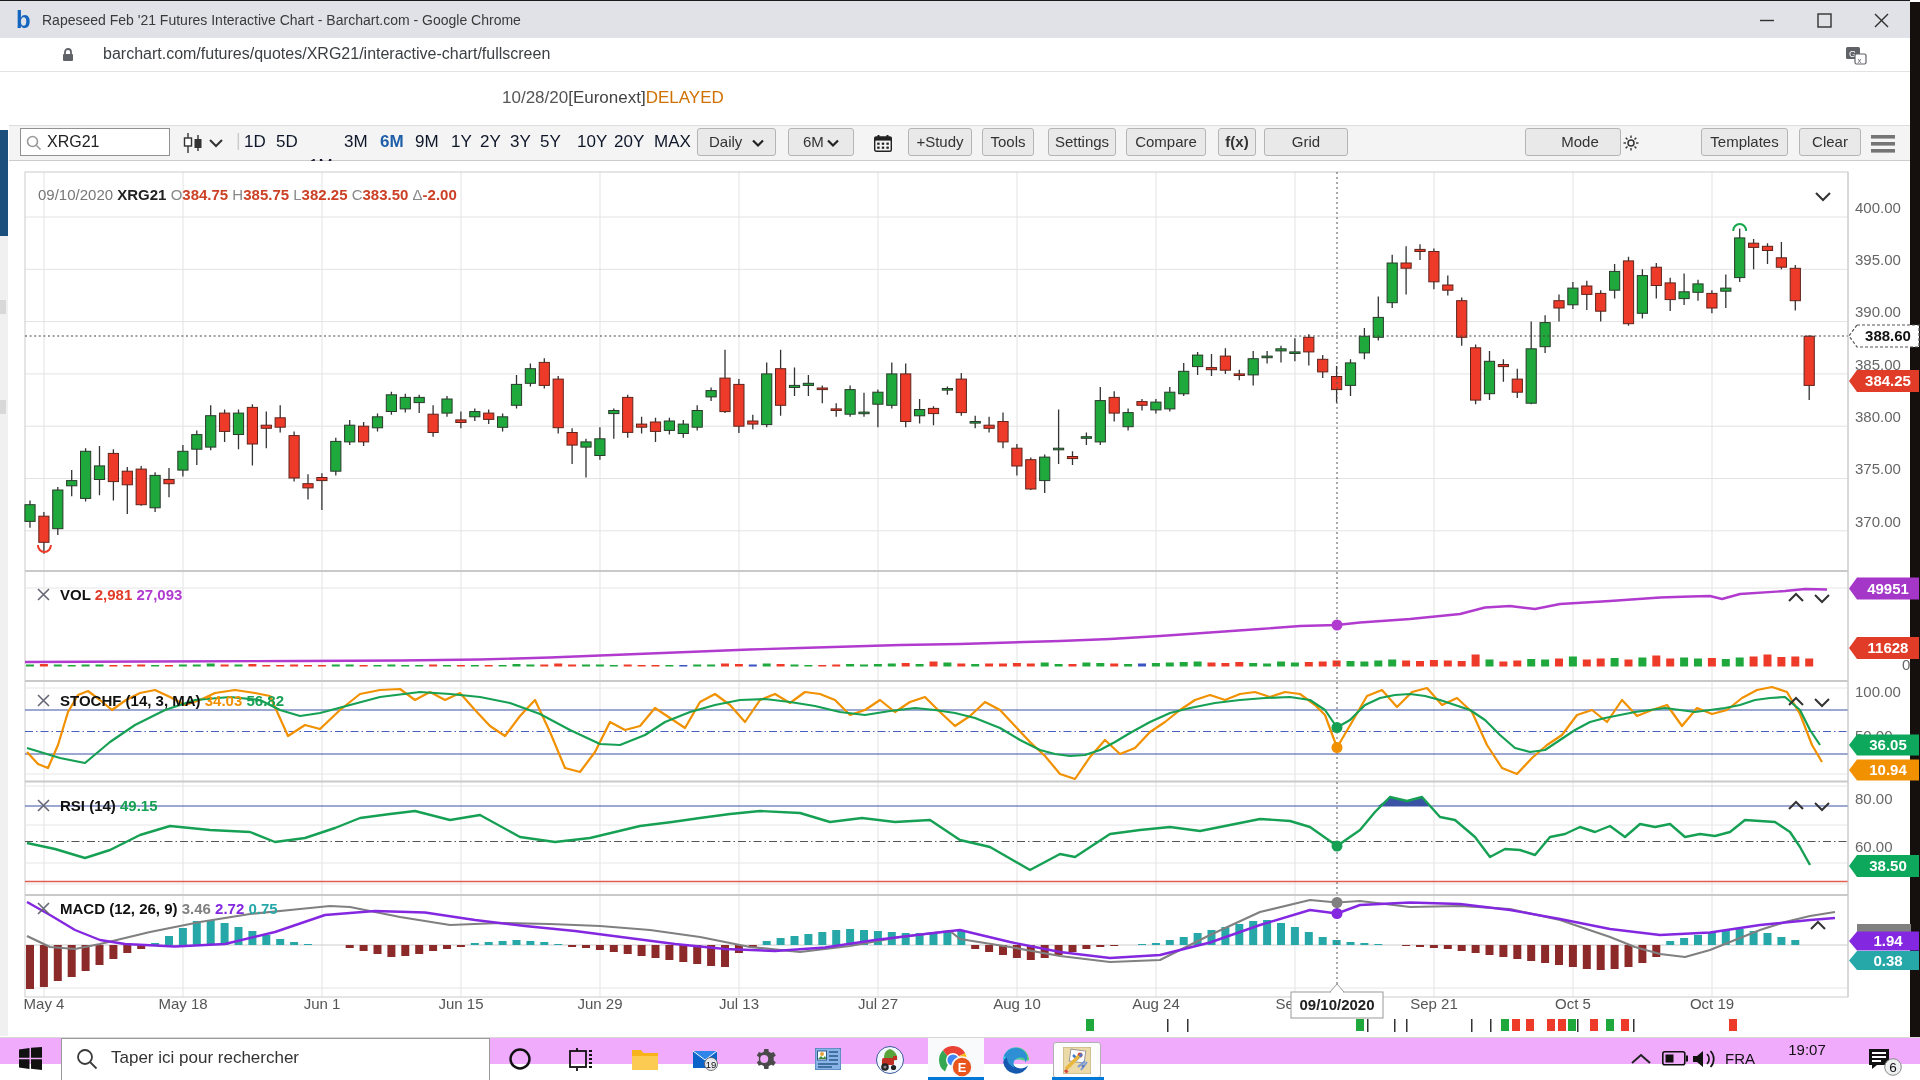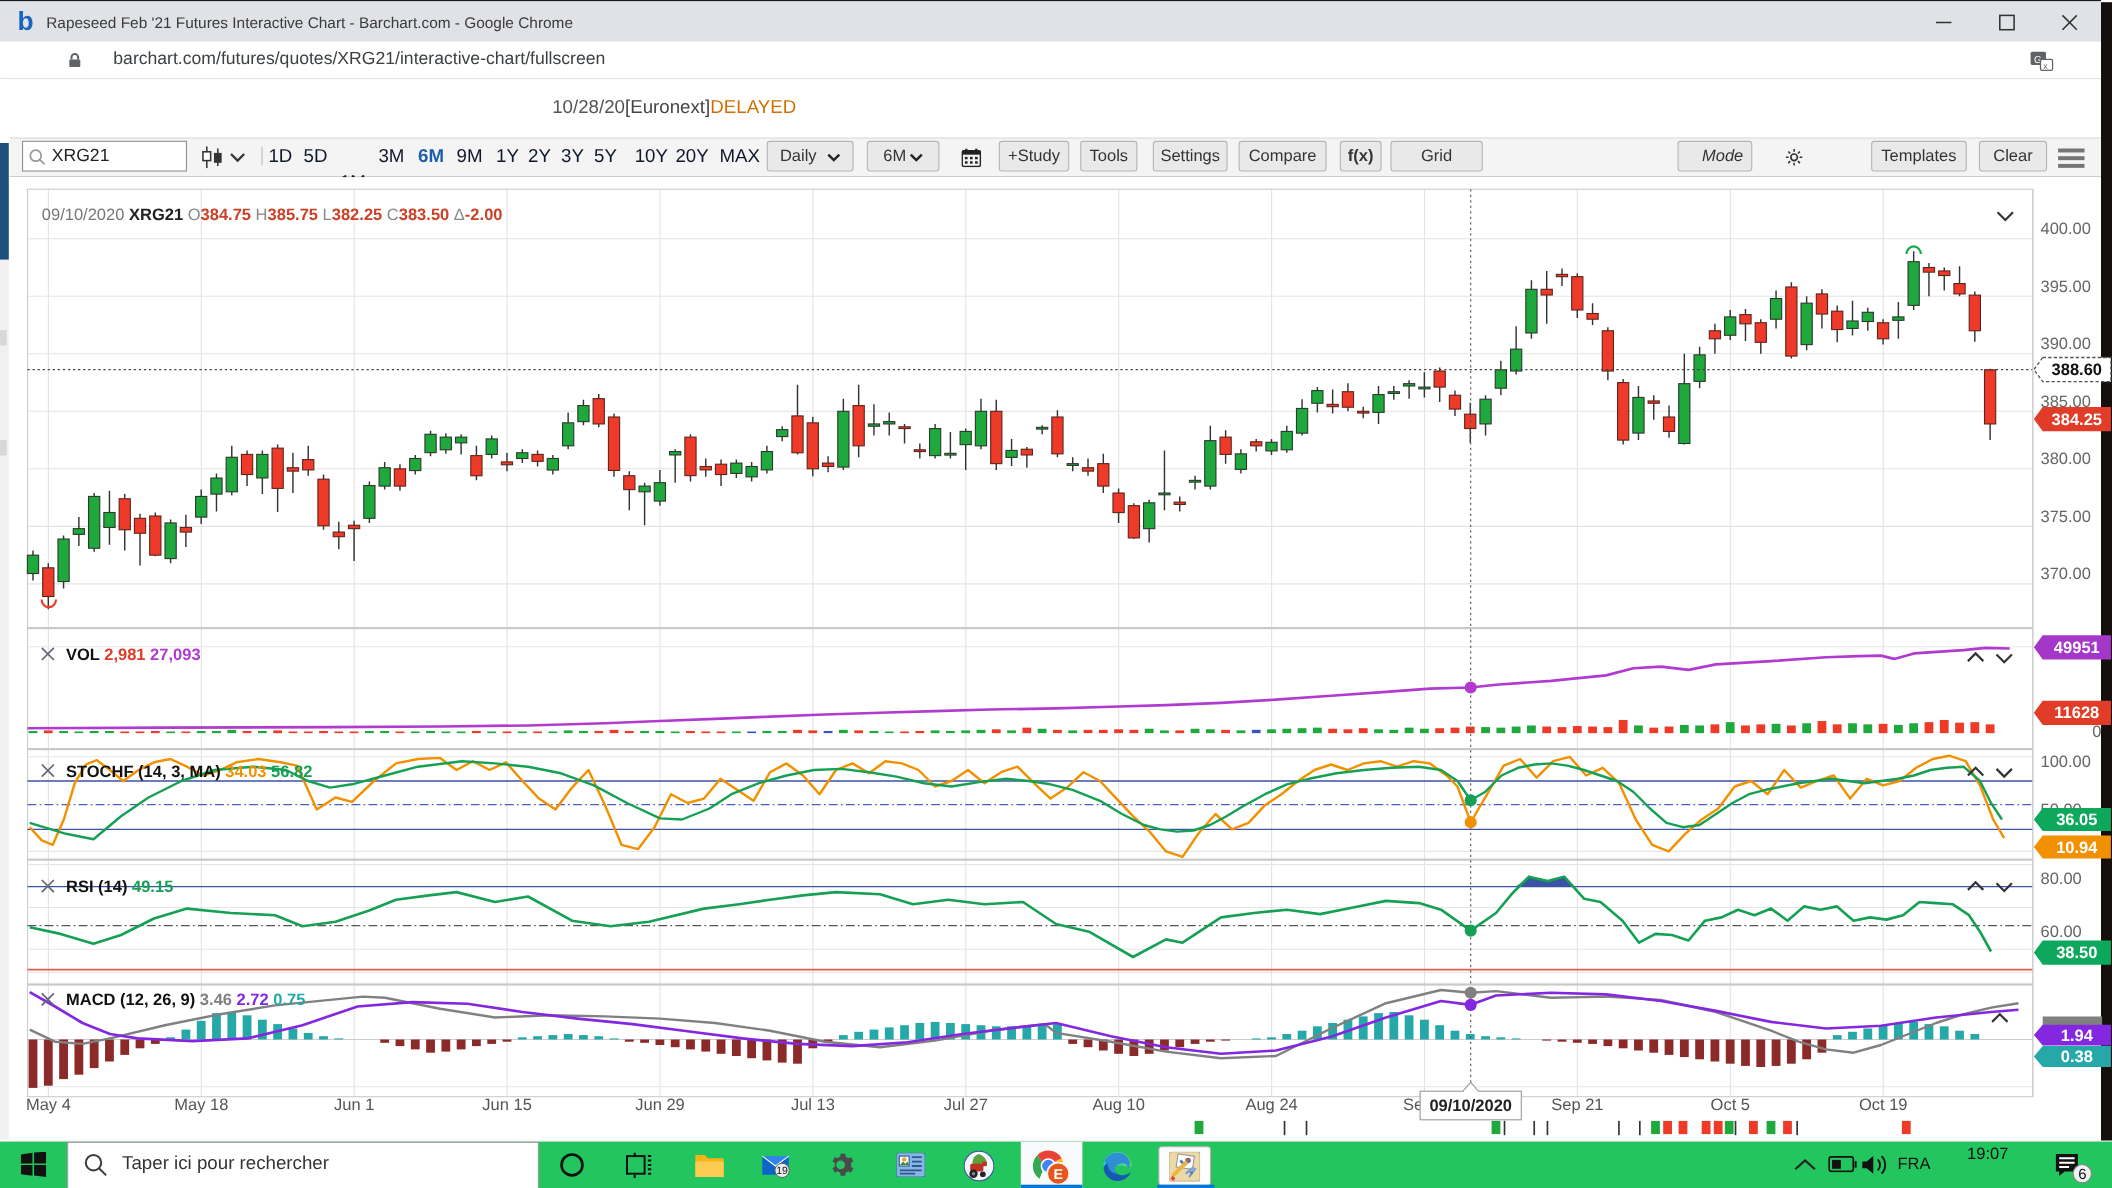--- a/index.html
+++ b/index.html
@@ -6,21 +6,21 @@
   html,body { width:1920px; height:1080px; overflow:hidden; font-family:"Liberation Sans", sans-serif; background:#fff; }
   #titlebar { position:absolute; left:0; top:0; width:1910px; height:38px; background:#e0e2e7; border-top:1px solid #1a1a1a; }
   #titlebar .fav { position:absolute; left:16px; top:5px; font-weight:bold; font-size:24px; color:#1565c0; }
   #titlebar .ttl { position:absolute; left:42px; top:11px; font-size:14px; color:#3a3a3a; }
   #addrbar { position:absolute; left:0; top:38px; width:1910px; height:34px; background:#ffffff; border-bottom:1px solid #e3e3e3;text-align:right; }
   #addrbar .url { position:absolute; left:103px; top:7px; font-size:16px; color:#3c4043; }
   #pagehead { position:absolute; left:0; top:72px; width:1910px; height:53px; background:#fff; }
   #toolbar { position:absolute; left:0; top:125px; width:1910px; height:36px; background:#f4f4f4; border-top:1px solid #ddd; border-bottom:1px solid #ccc; }
   .tbtn { position:absolute; top:2px; height:28px; background:#e9e9e9; border:1px solid #b5b5b5; border-radius:3px; font-size:15px; color:#333; text-align:center; line-height:26px; }
   .plink { position:absolute; top:6px; font-size:17px; color:#0f172a; }
-  #taskbar { position:absolute; left:0; top:1037px; width:1920px; height:43px; background:#22c55e; border-top:1px solid #d8d8d8; }
+  #taskbar { position:absolute; left:0; top:1037px; width:1920px; height:27px; background:#f0abfc; border-top:1px solid #d8d8d8; }
   #rightdark { position:absolute; left:1910px; top:2px; width:10px; height:1035px; background:#15100e; }
   #chartsvg { position:absolute; left:0; top:0; width:1920px; height:1080px; }
 </style>
 </head>
 <body>
 <div id="pagehead">
   <span style="position:absolute;left:502px;top:16px;font-size:17px;color:#555;">10/28/20<span style="color:#444;">[Euronext]</span><span style="color:#cf7102;">DELAYED</span></span>
 </div>
 <div id="toolbar">
   <span style="position:absolute;left:20px;top:2px;width:150px;height:28px;background:#fff;border:1px solid #919191;"></span>
@@ -71,21 +71,21 @@
         <rect x="7.8" y="11.6" width="2.4" height="2.2"></rect>
         <rect x="12.4" y="11.6" width="2.4" height="2.2"></rect>
       </g>
     </svg>
   <span class="tbtn" style="left:908px;width:64px;">+Study</span>
   <span class="tbtn" style="left:982px;width:52px;">Tools</span>
   <span class="tbtn" style="left:1048px;width:68px;">Settings</span>
   <span class="tbtn" style="left:1126px;width:80px;">Compare</span>
   <span class="tbtn" style="left:1218px;width:38px;font-weight:bold;">f(x)</span>
   <span class="tbtn" style="left:1264px;width:84px;">Grid</span>
-  <span class="tbtn" style="left:1525px;width:68px;padding-left:14px;font-style:italic;">Mode</span>
+  <span class="tbtn" style="left:1525px;width:96px;padding-left:14px;">Mode</span>
   <svg style="position:absolute;left:1623px;top:9px;" width="16" height="16" viewBox="0 0 16 16">
       <circle cx="8" cy="8" r="3" fill="none" stroke="#333" stroke-width="1.5"></circle>
       <g stroke="#333" stroke-width="1.4">
         <line x1="8" y1="0.5" x2="8" y2="3"></line>
         <line x1="8" y1="13" x2="8" y2="15.5"></line>
         <line x1="0.5" y1="8" x2="3" y2="8"></line>
         <line x1="13" y1="8" x2="15.5" y2="8"></line>
         <line x1="2.7" y1="2.7" x2="4.5" y2="4.5"></line>
         <line x1="11.5" y1="11.5" x2="13.3" y2="13.3"></line>
         <line x1="2.7" y1="13.3" x2="4.5" y2="11.5"></line>

